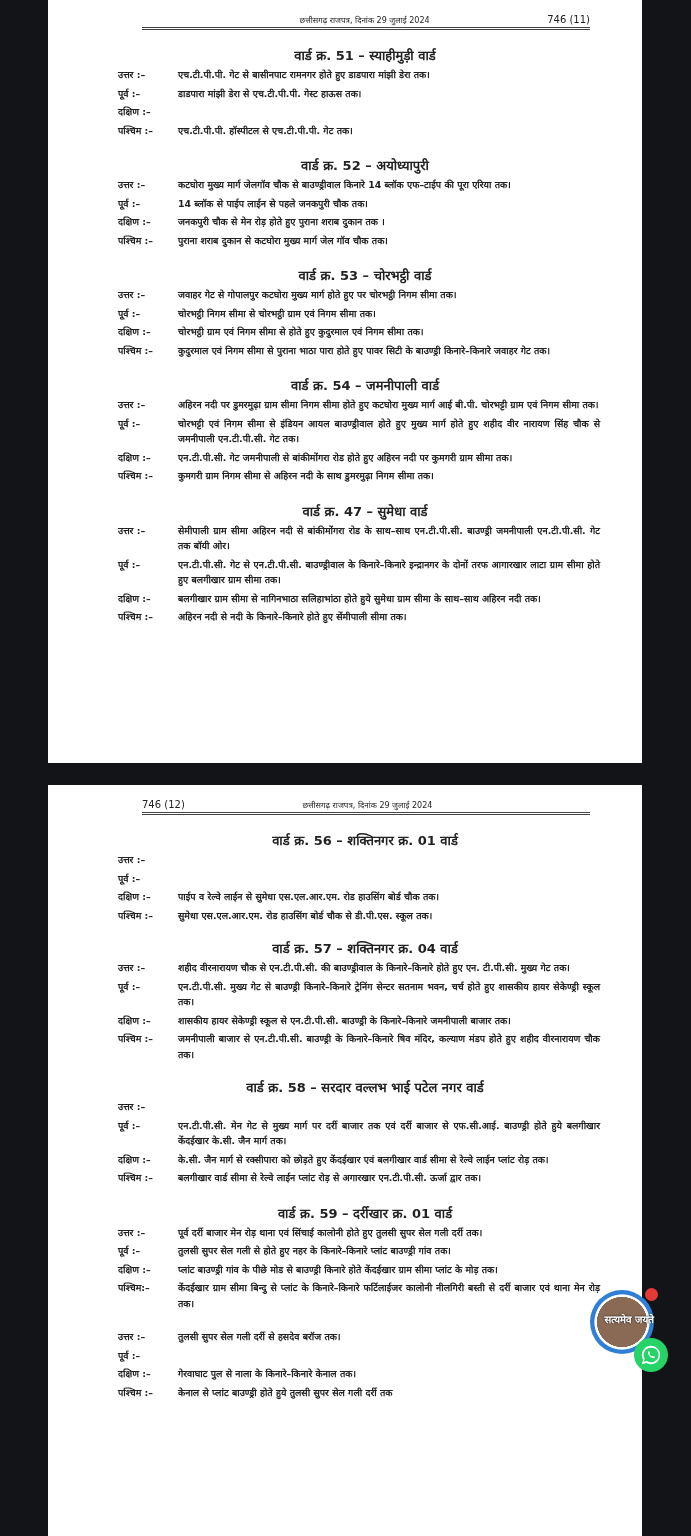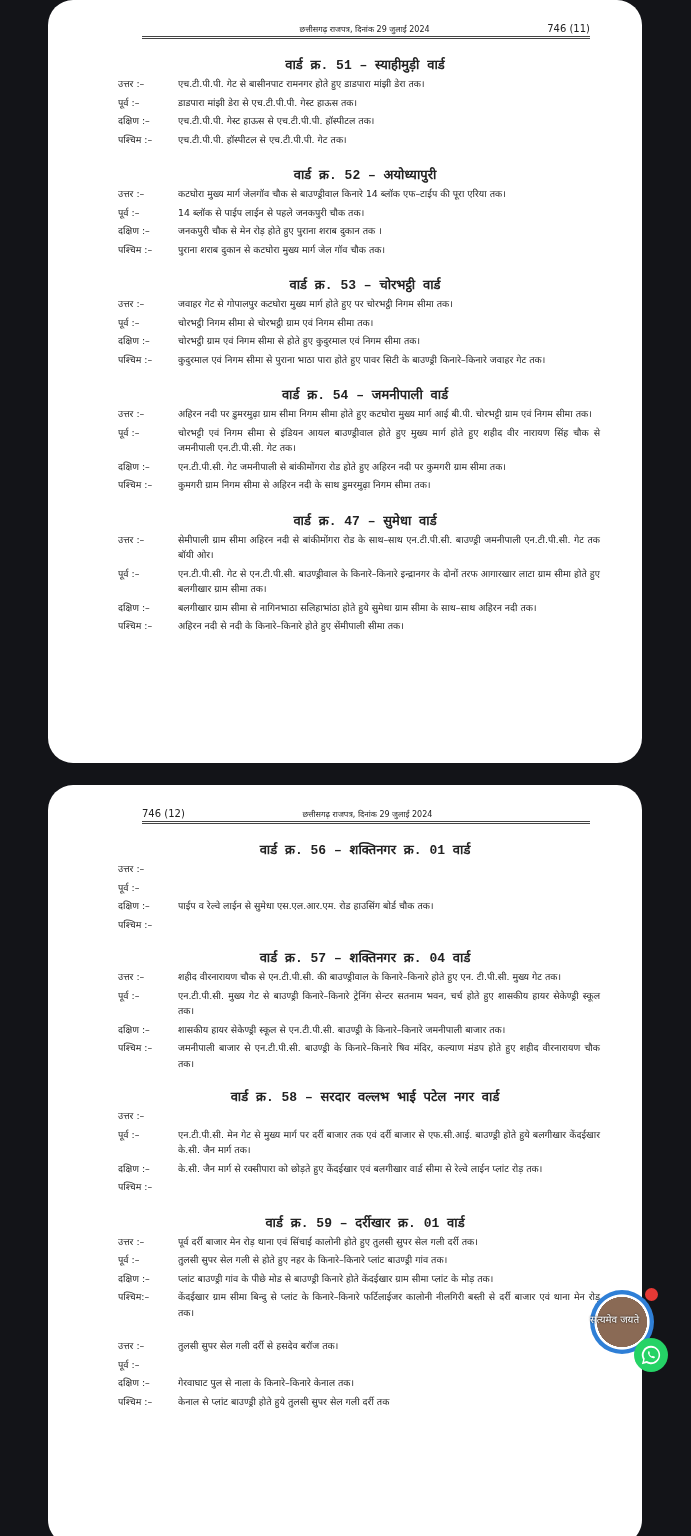--- a/index.html
+++ b/index.html
@@ -1,33 +1,33 @@
 <!DOCTYPE html>
 <html><head>
 <meta charset="utf-8">
 <style>
   html, body { margin:0; padding:0; }
   body { width:691px; height:1536px; background:#131418; position:relative; overflow:hidden;
          font-family:"DejaVu Sans", "Liberation Sans", sans-serif; color:#222; }
-  .page { position:absolute; left:48px; width:594px; background:#fff; box-sizing:border-box; padding:0 42px 0 82px;border-radius:25px; }
+  .page { position:absolute; left:48px; width:594px; background:#fff; box-sizing:border-box; padding:0 42px 0 82px; }
   #page1 { top:0; height:763px; padding-top:14px; }
   #page2 { top:785px; height:760px; padding-top:14px; }
   .hdr { display:flex; justify-content:space-between; align-items:flex-end; font-size:9px; margin-left:12px; margin-right:10px; padding-bottom:2px; border-bottom:3px double #444; }
   .hdr .center { flex:1; text-align:center; font-size:8px; }
-  .hdr .pg { font-size:10px;margin-top:9px; }
+  .hdr .pg { font-size:10px; }
   .ward { margin-top:6px; }
   .ward.gap { margin-top:18px; }
-  .wtitle { text-align:center; font-weight:bold; font-size:13px; margin:16px 0 3px;font-family:Liberation Mono, monospace; }
-  .row { display:flex; font-size:9.4px; line-height:15.5px; margin-bottom:3px; }
+  .wtitle { text-align:center; font-weight:bold; font-size:13px; margin:16px 0 3px; }
+  .row { display:flex; font-size:9.4px; line-height:15.5px; margin-bottom:3px;font-weight:bold; }
   .lbl { width:60px; flex:none; margin-left:-12px; }
   .txt { flex:1; text-align:justify; }
   .fab { position:absolute; }
   #satyamev { left:590px; top:1290px; width:64px; height:64px; border-radius:50%;
      background:radial-gradient(circle at 50% 50%, #8a6a55 0 55%, #fff 56% 60%, #2f7fd6 62% 100%); }
-  #satyamev span { position:absolute; left:0; right:0; top:22px; text-align:left; color:#fff; font-size:10px; font-weight:normal; text-shadow:0 0 2px #000; }
+  #satyamev span { position:absolute; left:0; right:0; top:22px; text-align:right; color:#fff; font-size:10px; font-weight:bold; text-shadow:0 0 2px #000; }
   #notif-dot { left:645px; top:1288px; width:13px; height:13px; border-radius:50%; background:#e53935; }
   #whatsapp { left:634px; top:1338px; width:34px; height:34px; border-radius:50%; background:#25d366; display:flex; align-items:center; justify-content:center; }
 </style>
 </head>
 <body>
 
 <div class="page" id="page1">
   <div class="hdr">
     <span style="width:40px"></span>
     <span class="center">छत्तीसगढ़ राजपत्र, दिनांक 29 जुलाई 2024</span>
@@ -39,21 +39,20 @@
         <div class="row">
           <span class="lbl">उत्तर :–</span>
           <span class="txt">एच.टी.पी.पी. गेट से बासीनपाट रामनगर होते हुए डाडपारा मांझी डेरा तक।</span>
         </div>
         <div class="row">
           <span class="lbl">पूर्व :–</span>
           <span class="txt">डाडपारा मांझी डेरा से एच.टी.पी.पी. गेस्ट हाऊस तक।</span>
         </div>
         <div class="row">
           <span class="lbl">दक्षिण :–</span>
-          <span class="txt">एच.टी.पी.पी. गेस्ट हाऊस से एच.टी.पी.पी. हॉस्पीटल तक।</span>
         </div>
         <div class="row">
           <span class="lbl">पश्चिम :–</span>
           <span class="txt">एच.टी.पी.पी. हॉस्पीटल से एच.टी.पी.पी. गेट तक।</span>
         </div>
       </div>
       <div class="ward gap">
         <div class="wtitle">वार्ड क्र. 52 – अयोध्यापुरी</div>
         <div class="row">
           <span class="lbl">उत्तर :–</span>
@@ -146,20 +145,21 @@
         </div>
         <div class="row">
           <span class="lbl">पूर्व :–</span>
         </div>
         <div class="row">
           <span class="lbl">दक्षिण :–</span>
           <span class="txt">पाईप व रेल्वे लाईन से सुमेधा एस.एल.आर.एम. रोड हाउसिंग बोर्ड चौक तक।</span>
         </div>
         <div class="row">
           <span class="lbl">पश्चिम :–</span>
+          <span class="txt">सुमेधा एस.एल.आर.एम. रोड हाउसिंग बोर्ड चौक से डी.पी.एस. स्कूल तक।</span>
         </div>
       </div>
       <div class="ward">
         <div class="wtitle">वार्ड क्र. 57 – शक्तिनगर क्र. 04 वार्ड</div>
         <div class="row">
           <span class="lbl">उत्तर :–</span>
           <span class="txt">शहीद वीरनारायण चौक से एन.टी.पी.सी. की बाउण्ड्रीवाल के किनारे–किनारे होते हुए एन. टी.पी.सी. मुख्य गेट तक।</span>
         </div>
         <div class="row">
           <span class="lbl">पूर्व :–</span>
@@ -182,20 +182,21 @@
         <div class="row">
           <span class="lbl">पूर्व :–</span>
           <span class="txt">एन.टी.पी.सी. मेन गेट से मुख्य मार्ग पर दर्री बाजार तक एवं दर्री बाजार से एफ.सी.आई. बाउण्ड्री होते हुये बलगीखार केंदईखार के.सी. जैन मार्ग तक।</span>
         </div>
         <div class="row">
           <span class="lbl">दक्षिण :–</span>
           <span class="txt">के.सी. जैन मार्ग से रक्सीपारा को छोड़ते हुए केंदईखार एवं बलगीखार वार्ड सीमा से रेल्वे लाईन प्लांट रोड़ तक।</span>
         </div>
         <div class="row">
           <span class="lbl">पश्चिम :–</span>
+          <span class="txt">बलगीखार वार्ड सीमा से रेल्वे लाईन प्लांट रोड़ से अगारखार एन.टी.पी.सी. ऊर्जा द्वार तक।</span>
         </div>
       </div>
       <div class="ward gap">
         <div class="wtitle">वार्ड क्र. 59 – दर्रीखार क्र. 01 वार्ड</div>
         <div class="row">
           <span class="lbl">उत्तर :–</span>
           <span class="txt">पूर्व दर्री बाजार मेन रोड़ थाना एवं सिंचाई कालोनी होते हुए तुलसी सुपर सेल गली दर्री तक।</span>
         </div>
         <div class="row">
           <span class="lbl">पूर्व :–</span>

